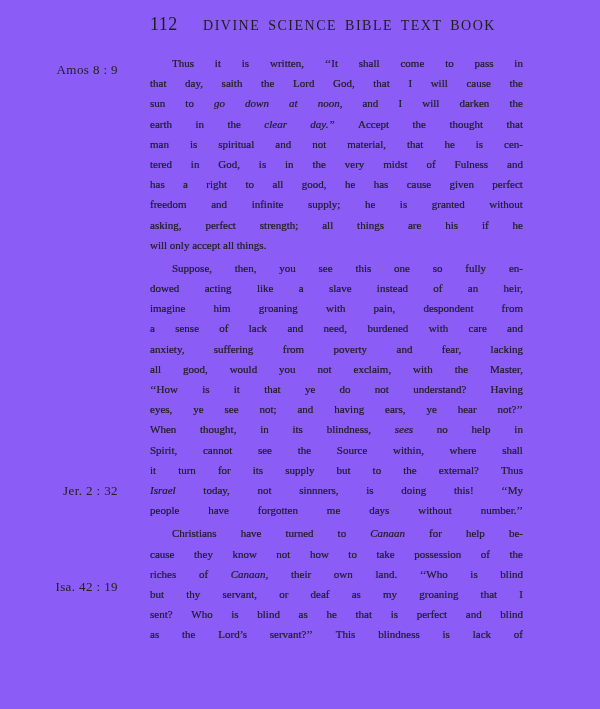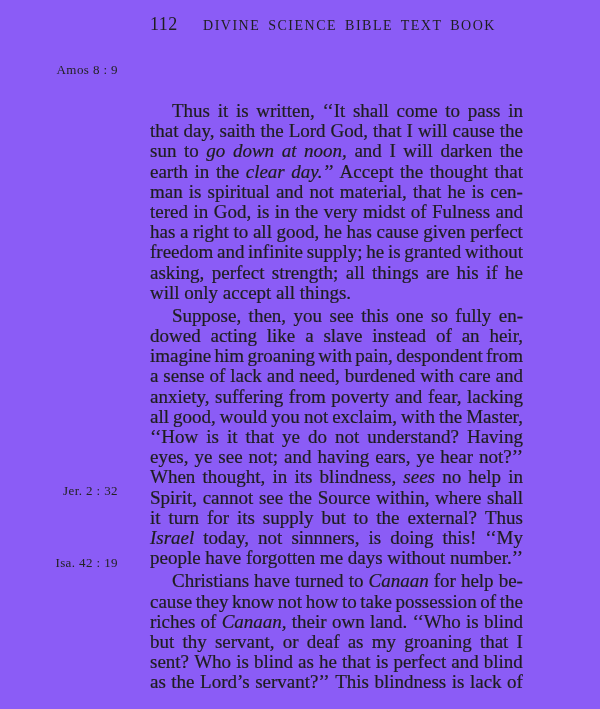--- a/index.html
+++ b/index.html
@@ -39,28 +39,27 @@
     left: 30px; width: 88px;
     text-align: right;
     font-size: 13px;
     letter-spacing: 0.4px;
     line-height: 1;
     white-space: nowrap;
     color: #222;
   }
   .note-amos { top: 63px; }
   .note-jer  { top: 484px; }
-  .note-isa  { top: 556px; }
+  .note-isa  { top: 580px; }
   
   .body-text {
     position: absolute;
     top: 53px; left: 150px; width: 373px;
-    font-size: 19px;
+    font-size: 11px;
     line-height: 20.2px;
-    margin-top: 48px;
     -webkit-text-stroke: 0.2px currentColor;
   }
   .para + .para { margin-top: 3px; }
   .line { height: 20.2px; overflow: visible; }
   .line.justify {
     display: flex;
     justify-content: space-between;
   }
   .line.indent { padding-left: 22px; }
   .line.ragged { text-align: left; font-family: Liberation Serif, serif; }

